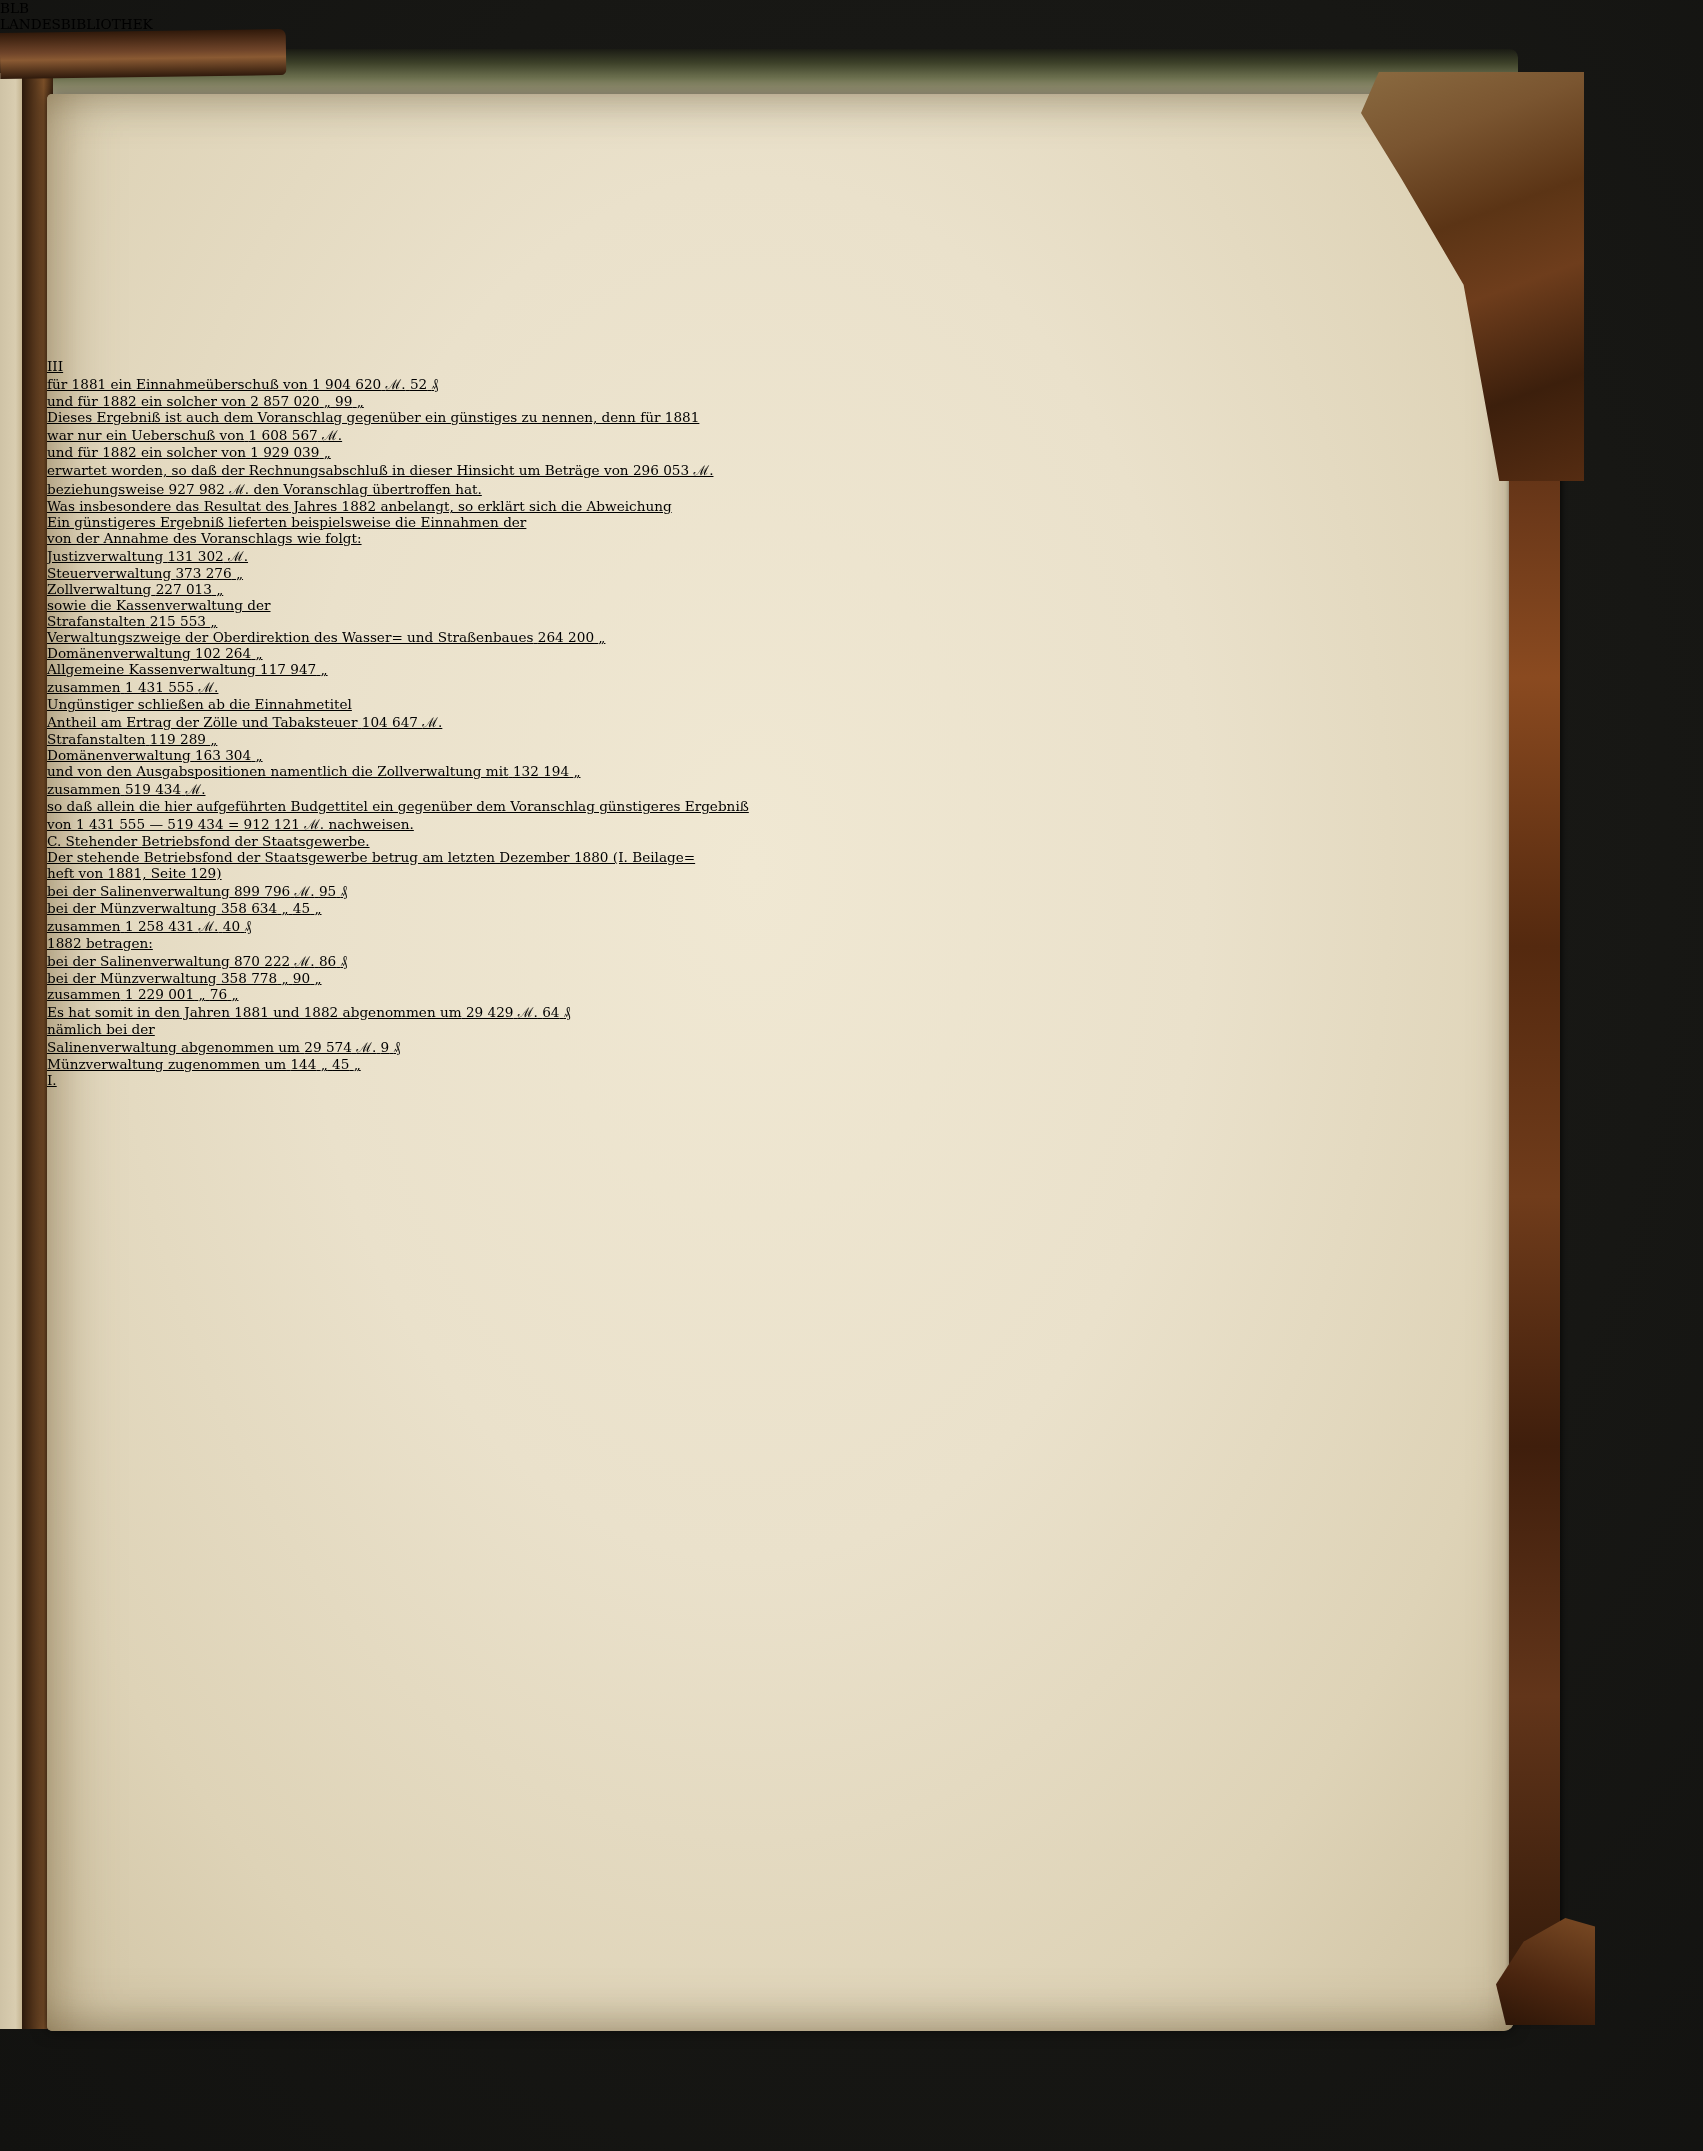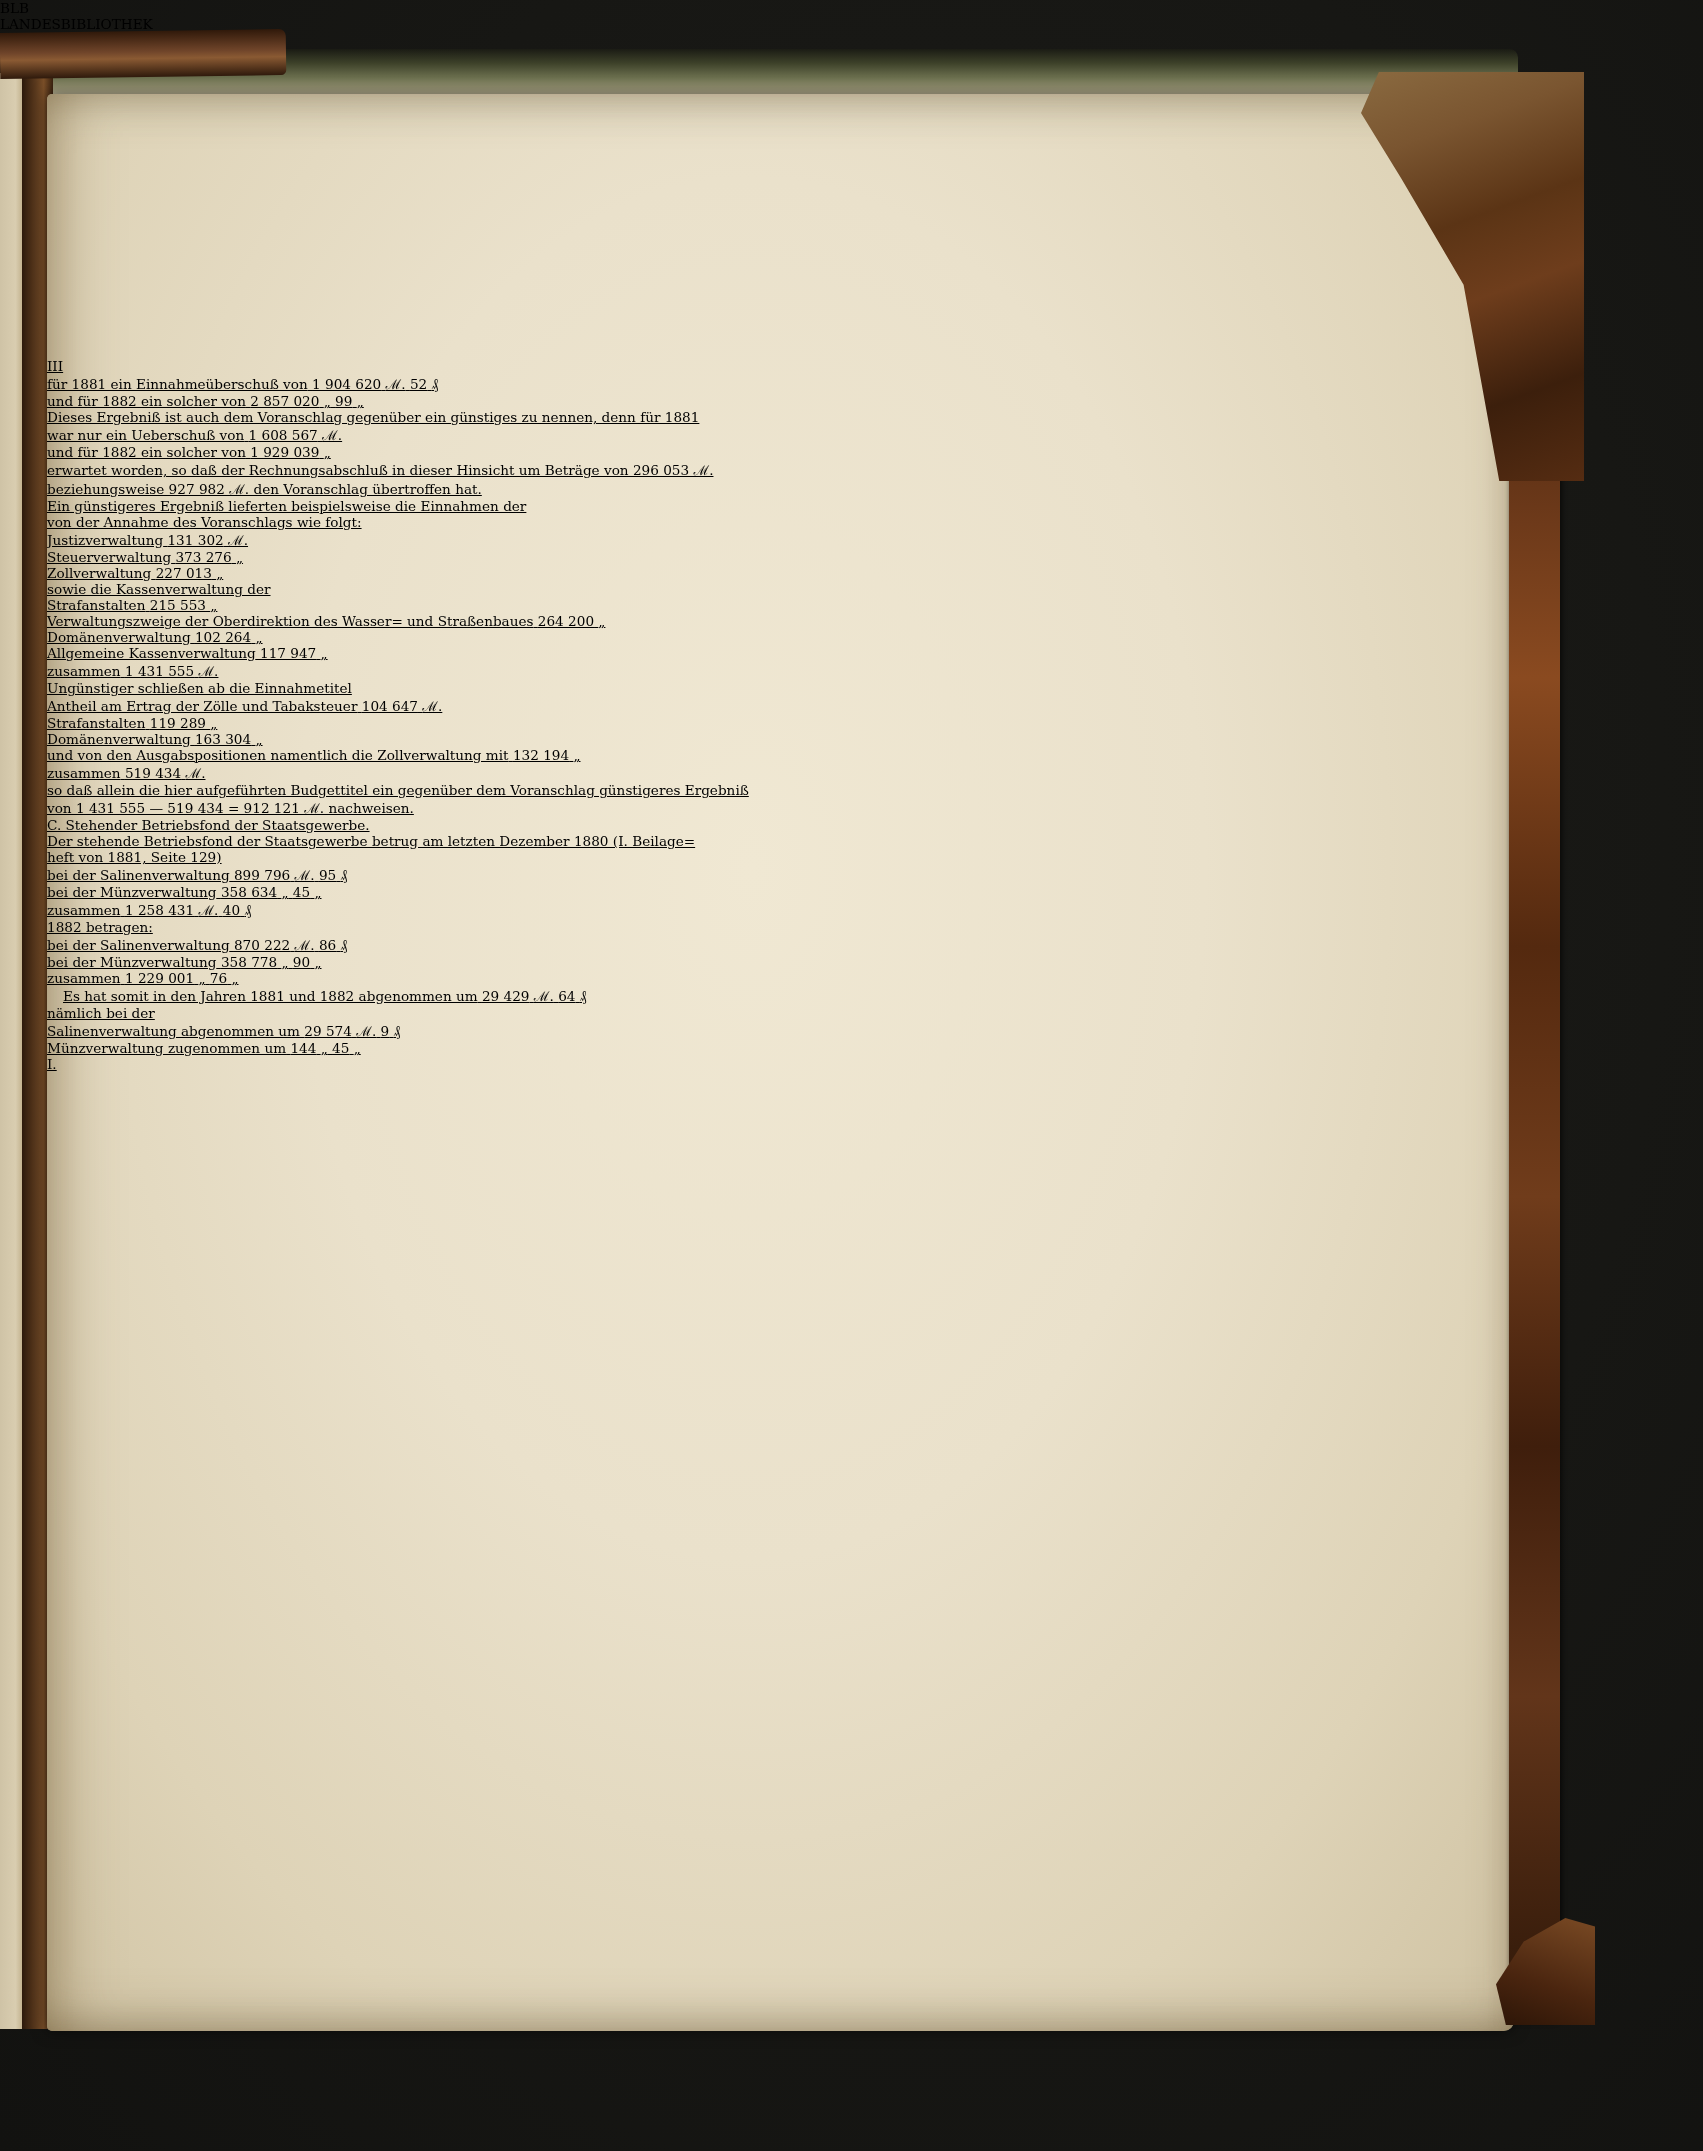--- a/index.html
+++ b/index.html
@@ -180,20 +180,21 @@
       <span class="lbl">und für 1882 ein solcher von</span>
       <span class="leader"></span>
       <span class="num">1 929 039</span>
       <span class="cur">„</span>
       <span class="pf"></span>
       <span class="pfcur"></span>
     </div>
     <div class="tline">erwartet worden, so daß der Rechnungsabschluß in dieser Hinsicht um Beträge von 296 053 ℳ.</div>
     <div class="tline">beziehungsweise 927 982 ℳ. den Voranschlag übertroffen hat.</div>
 
+    <div class="tline indent gap">Was insbesondere das Resultat des Jahres 1882 anbelangt, so erklärt sich die Abweichung</div>
     <div class="tline indent gap2 spaced">Ein günstigeres Ergebniß lieferten beispielsweise die Einnahmen der</div>
 
     <div class="tline">von der Annahme des Voranschlags wie folgt:</div>
     <div class="mrow">
       <span class="lbl">Justizverwaltung</span>
       <span class="leader"></span>
       <span class="num">131 302</span>
       <span class="cur">ℳ.</span>
       <span class="pf"></span>
       <span class="pfcur"></span>
@@ -363,21 +364,21 @@
       <span class="leader"></span>
       <span class="num">1 229 001</span>
       <span class="cur">„</span>
       <span class="pf">76</span>
       <span class="pfcur">„</span>
       <span class="tail-s"></span>
     </div>
     <div class="rule-d"></div>
 
     <div class="mrow">
-      <span class="lbl" style="text-indent:63px;padding-left:16px;">Es hat somit in den Jahren 1881 und 1882 abgenommen um</span>
+      <span class="lbl" style="text-indent:63px;">Es hat somit in den Jahren 1881 und 1882 abgenommen um</span>
       <span class="leader"></span>
       <span class="num">29 429</span>
       <span class="cur">ℳ.</span>
       <span class="pf">64</span>
       <span class="pfcur">₰</span>
     </div>
     <div class="tline indent-s">nämlich bei der</div>
     <div class="mrow">
       <span class="lbl">Salinenverwaltung abgenommen um</span>
       <span class="leader"></span>

